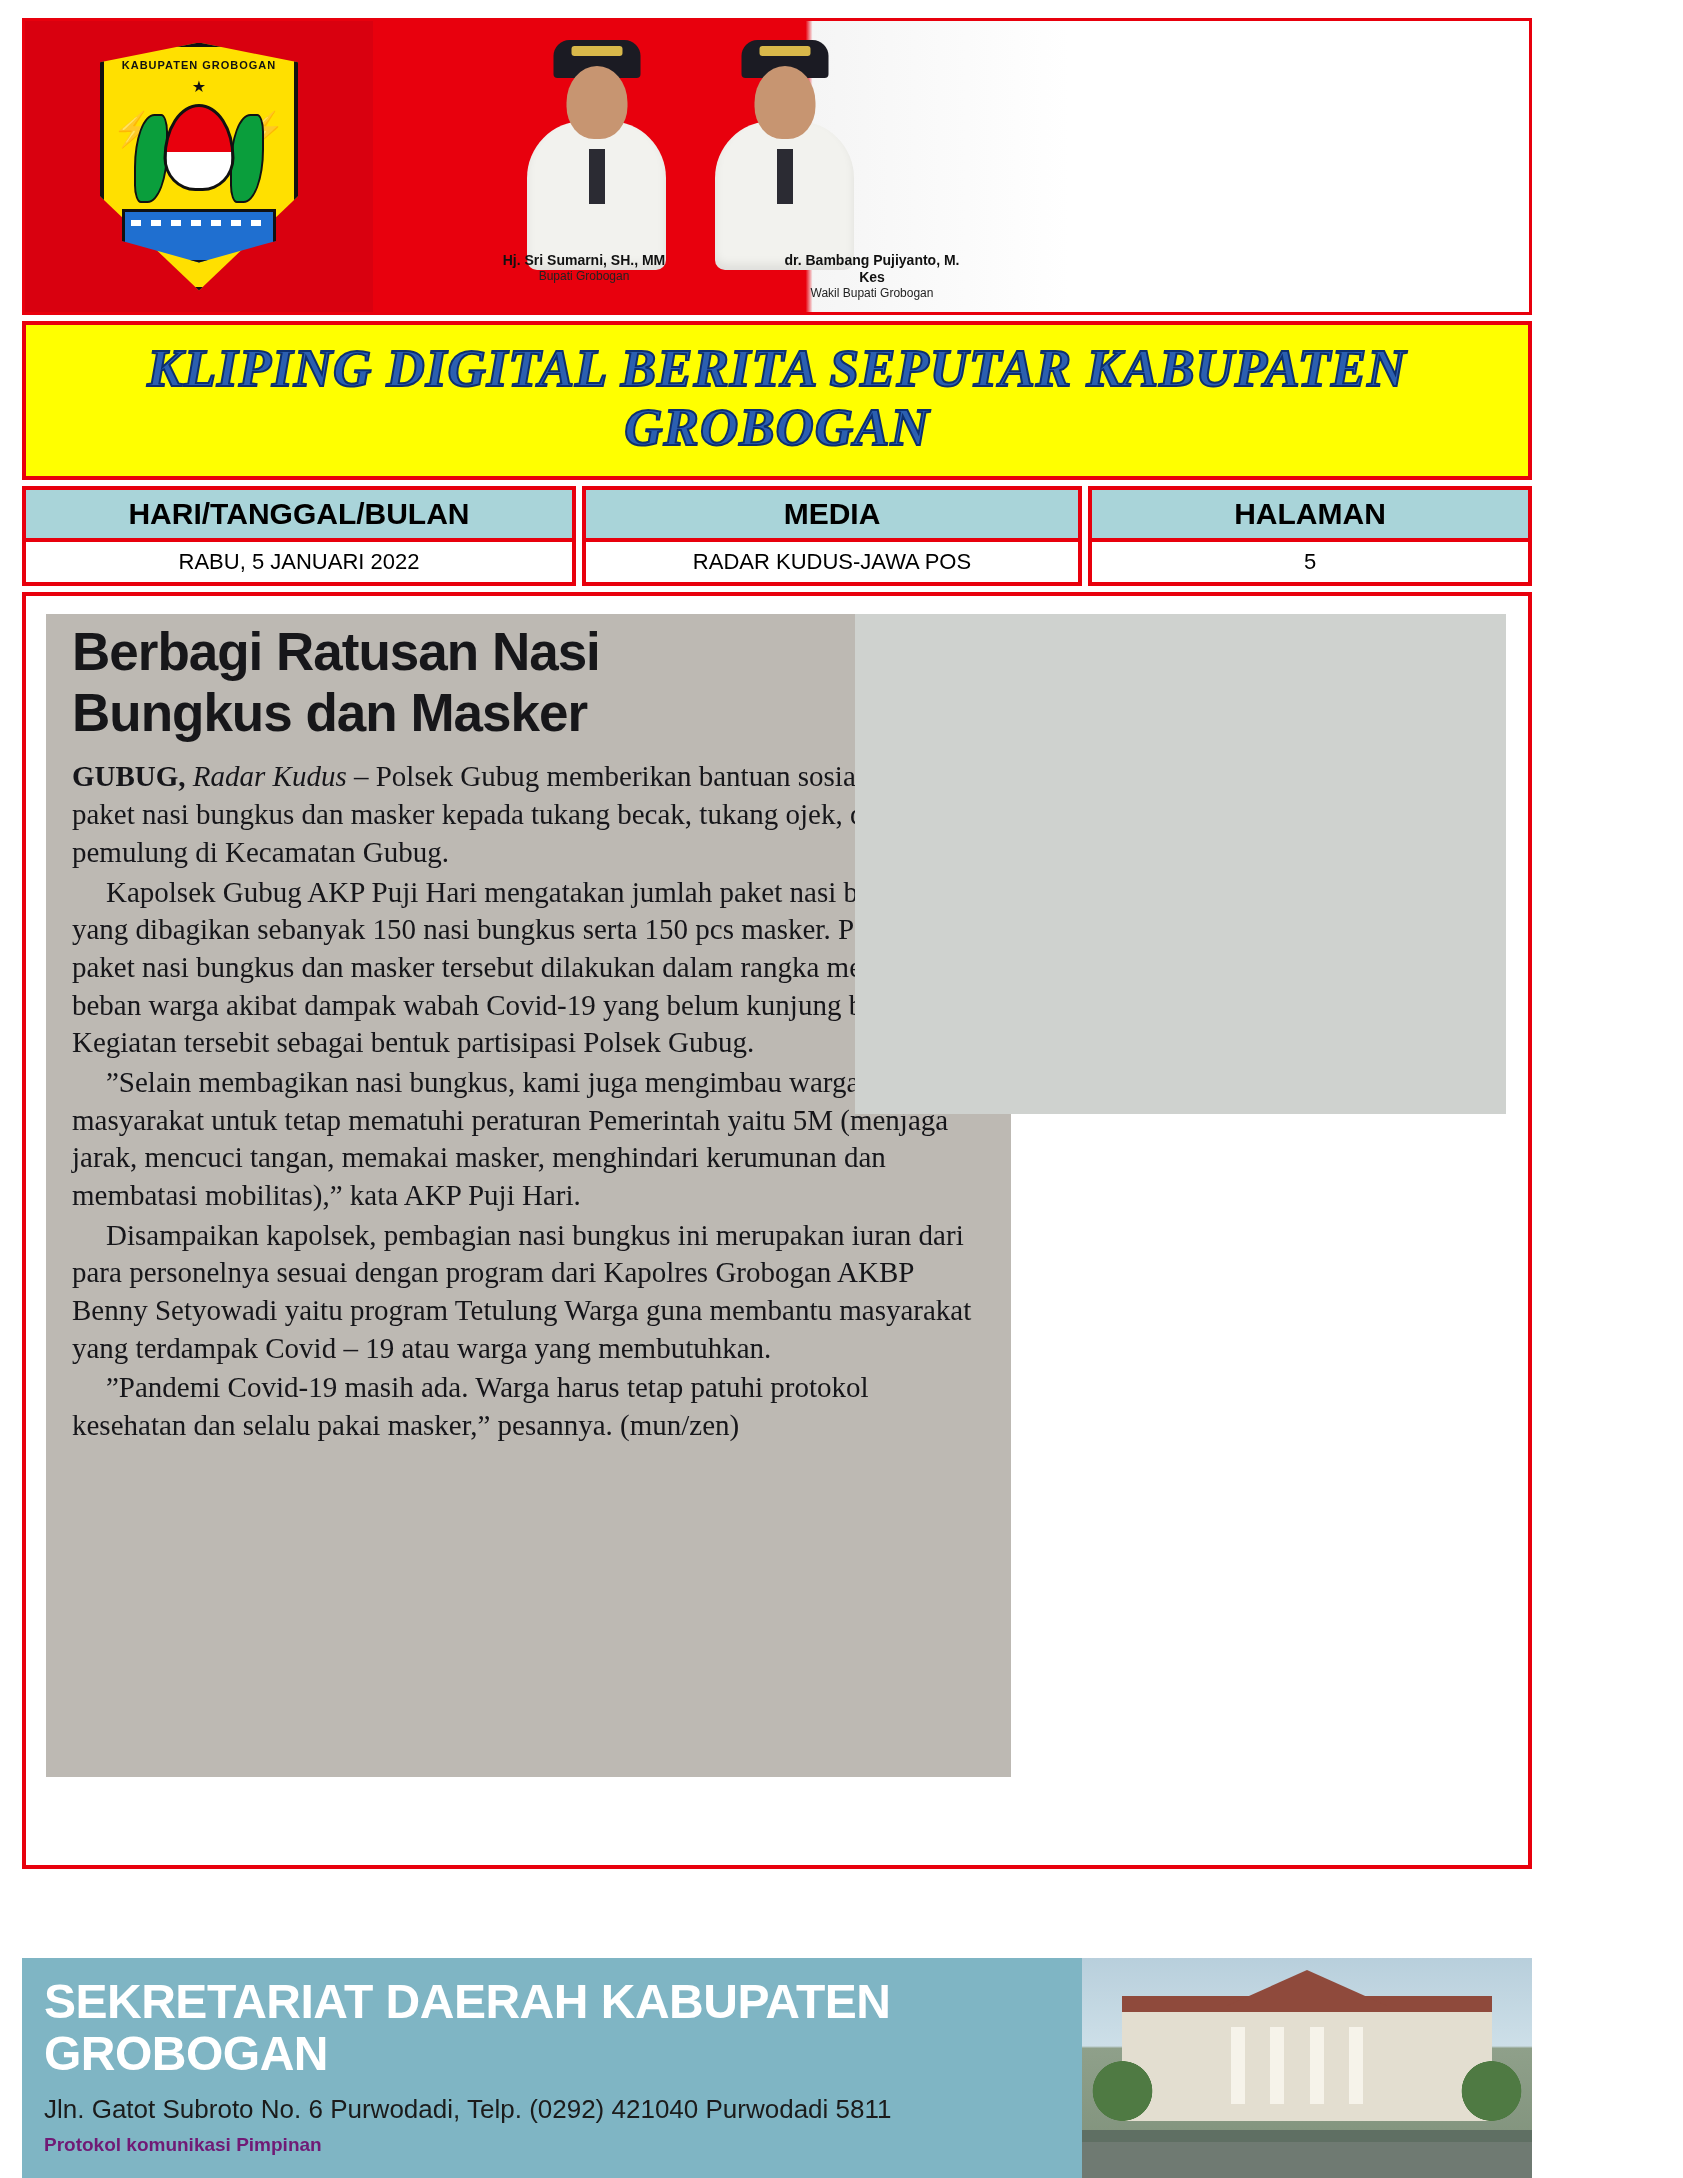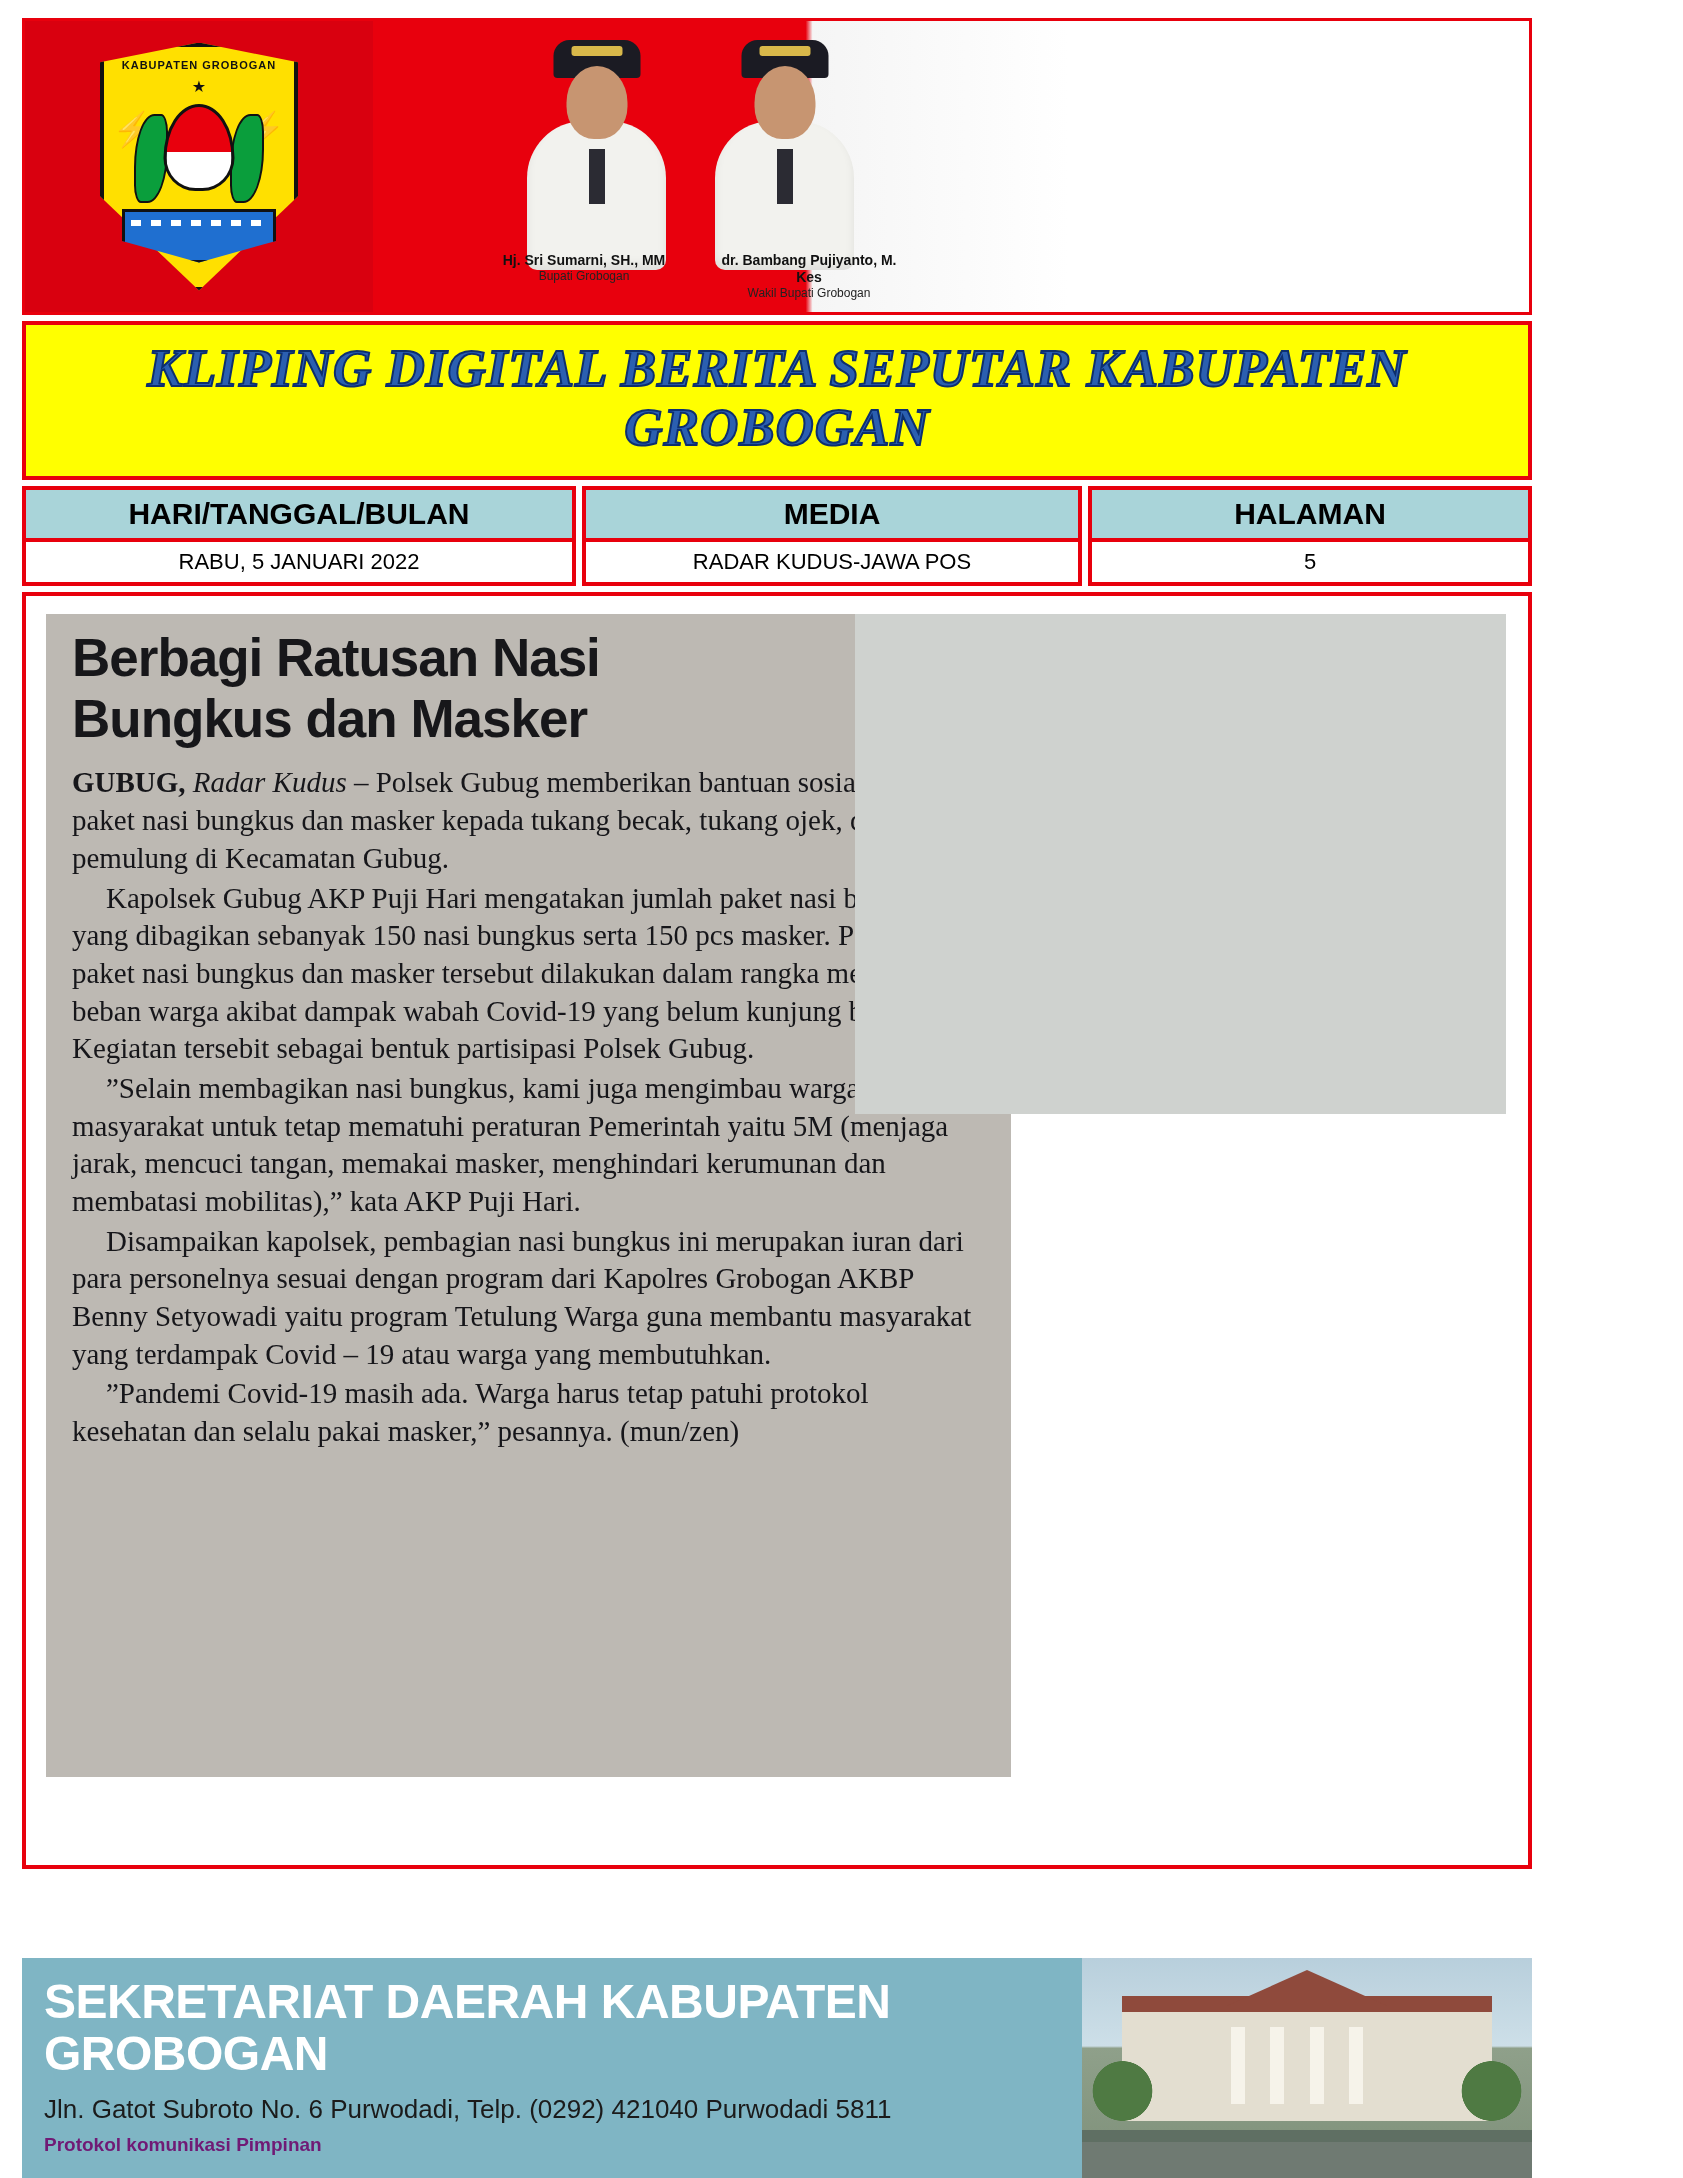--- a/index.html
+++ b/index.html
@@ -287,21 +287,21 @@
   .leader-role {
     font-size: 12px;
     color: #222;
   }
   .leaders-names {
     position: absolute;
     left: 109px;
     right: 30px;
     bottom: 12px;
     display: flex;
-    gap: 27px;
+    gap: 90px;
     justify-content: flex-start;
   }
   .leaders-names > div { width: 198px; text-align: center; }
 
   
   .title-bar {
     margin-top: 6px;
     background: #ffff00;
     border: 4px solid #e8000d;
     box-sizing: border-box;
@@ -360,21 +360,21 @@
     background: #fff;
   }
 
   .clipping {
     position: absolute;
     left: 20px;
     top: 18px;
     width: 965px;
     height: 1163px;
     background: #bdb9b3;
-    padding: 14px 26px;
+    padding: 8px 26px;
     box-sizing: border-box;
     overflow: hidden;
   }
   .clip-head {
     font-family: "Liberation Sans", sans-serif;
     font-weight: bold;
     font-size: 53px;
     line-height: 1.12;
     color: #17171a;
     letter-spacing: -1px;

